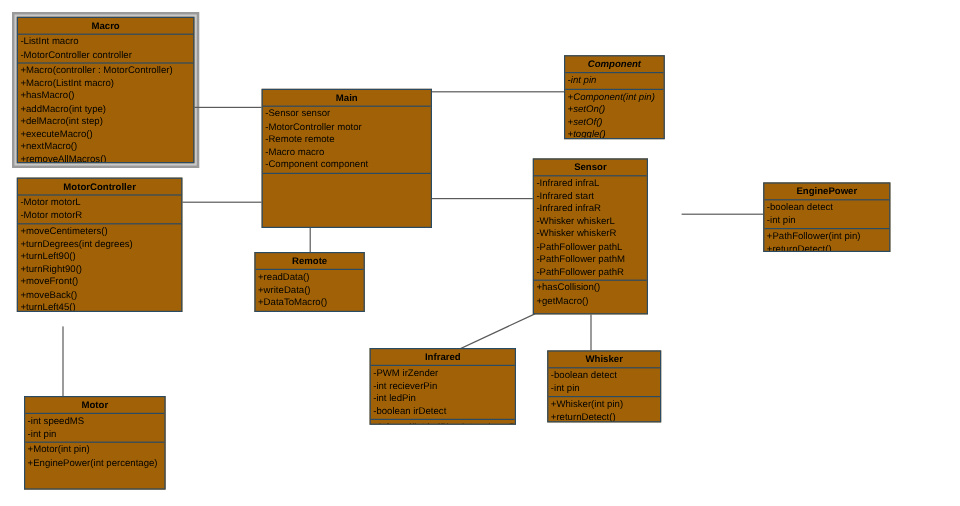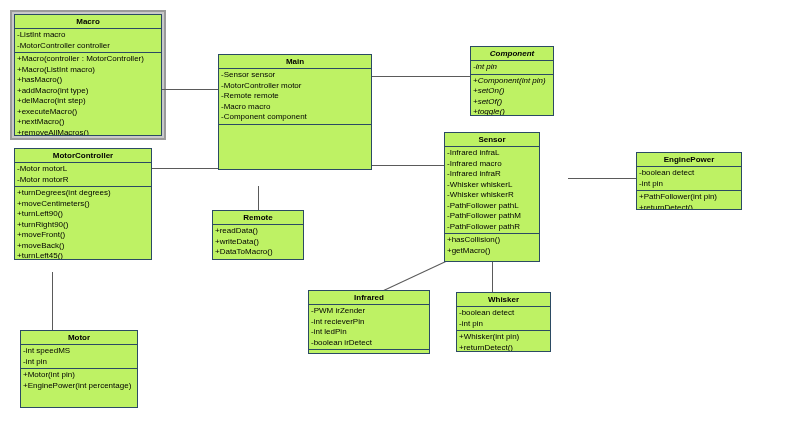--- a/index.html
+++ b/index.html
@@ -7,21 +7,21 @@
        font-family:"Liberation Sans",sans-serif;color:#000;}
   #canvas{position:relative;width:800px;height:422px;}
 
   
   .edge{position:absolute;background:#5a5a5a;}
   .edge.h{height:1px;}
   .edge.v{width:1px;}
   .edge-diag{position:absolute;transform-origin:0 0;height:1px;background:#5a5a5a;}
 
   
-  .uml{position:absolute;background:#bef264;border:1px solid #2b4a63;
+  .uml{position:absolute;background:#a16207;border:1px solid #2b4a63;
        box-sizing:border-box;overflow:hidden;}
   .uml .title{text-align:center;font-weight:bold;font-size:8px;
        line-height:11px;padding:1px 2px 1px;border-bottom:1px solid #2b4a63;
        white-space:nowrap;}
   .uml .compartment{border-bottom:1px solid #2b4a63;padding:1px 0 1px 0;}
   .uml .compartment.last{border-bottom:none;}
   .uml .row{font-size:8px;line-height:10.5px;padding:0 2px 0 2px;
        white-space:nowrap;}
   .uml .row.static{text-decoration:underline;margin-top:44px;}
 
@@ -64,22 +64,22 @@
     </div>
   </div>
 
   <div class="uml" style="left:14px;top:148px;width:138px;height:112px;">
     <div class="title">MotorController</div>
     <div class="compartment">
       <div class="row">-Motor motorL</div>
       <div class="row">-Motor motorR</div>
     </div>
     <div class="compartment last">
+      <div class="row">+moveCentimeters()</div>
       <div class="row">+turnDegrees(int degrees)</div>
-      <div class="row">+moveCentimeters()</div>
       <div class="row">+turnLeft90()</div>
       <div class="row">+turnRight90()</div>
       <div class="row">+moveFront()</div>
       <div class="row">+moveBack()</div>
       <div class="row">+turnLeft45()</div>
 
     </div>
   </div>
 
   <div class="uml" style="left:20px;top:330px;width:118px;height:78px;">
@@ -87,21 +87,21 @@
     <div class="compartment">
       <div class="row">-int speedMS</div>
       <div class="row">-int pin</div>
     </div>
     <div class="compartment last">
       <div class="row">+Motor(int pin)</div>
       <div class="row">+EnginePower(int percentage)</div>
     </div>
   </div>
 
-  <div class="uml" style="left:218px;top:54px;width:154px;height:116px;">
+  <div class="uml" style="left:218px;top:74px;width:142px;height:116px;">
     <div class="title">Main</div>
     <div class="compartment">
       <div class="row">-Sensor sensor</div>
       <div class="row">-MotorController motor</div>
       <div class="row">-Remote remote</div>
       <div class="row">-Macro macro</div>
       <div class="row">-Component component</div>
     </div>
     <div class="compartment last">
       <div class="row static">+Main()</div>
@@ -128,21 +128,21 @@
       <div class="row">+setOn()</div>
       <div class="row">+setOf()</div>
       <div class="row">+toggle()</div>
     </div>
   </div>
 
   <div class="uml" style="left:444px;top:132px;width:96px;height:130px;">
     <div class="title">Sensor</div>
     <div class="compartment">
       <div class="row">-Infrared infraL</div>
-      <div class="row">-Infrared macro</div>
+      <div class="row">-Infrared start</div>
       <div class="row">-Infrared infraR</div>
       <div class="row">-Whisker whiskerL</div>
       <div class="row">-Whisker whiskerR</div>
       <div class="row">-PathFollower pathL</div>
       <div class="row">-PathFollower pathM</div>
       <div class="row">-PathFollower pathR</div>
     </div>
     <div class="compartment last">
       <div class="row">+hasCollision()</div>
       <div class="row">+getMacro()</div>

